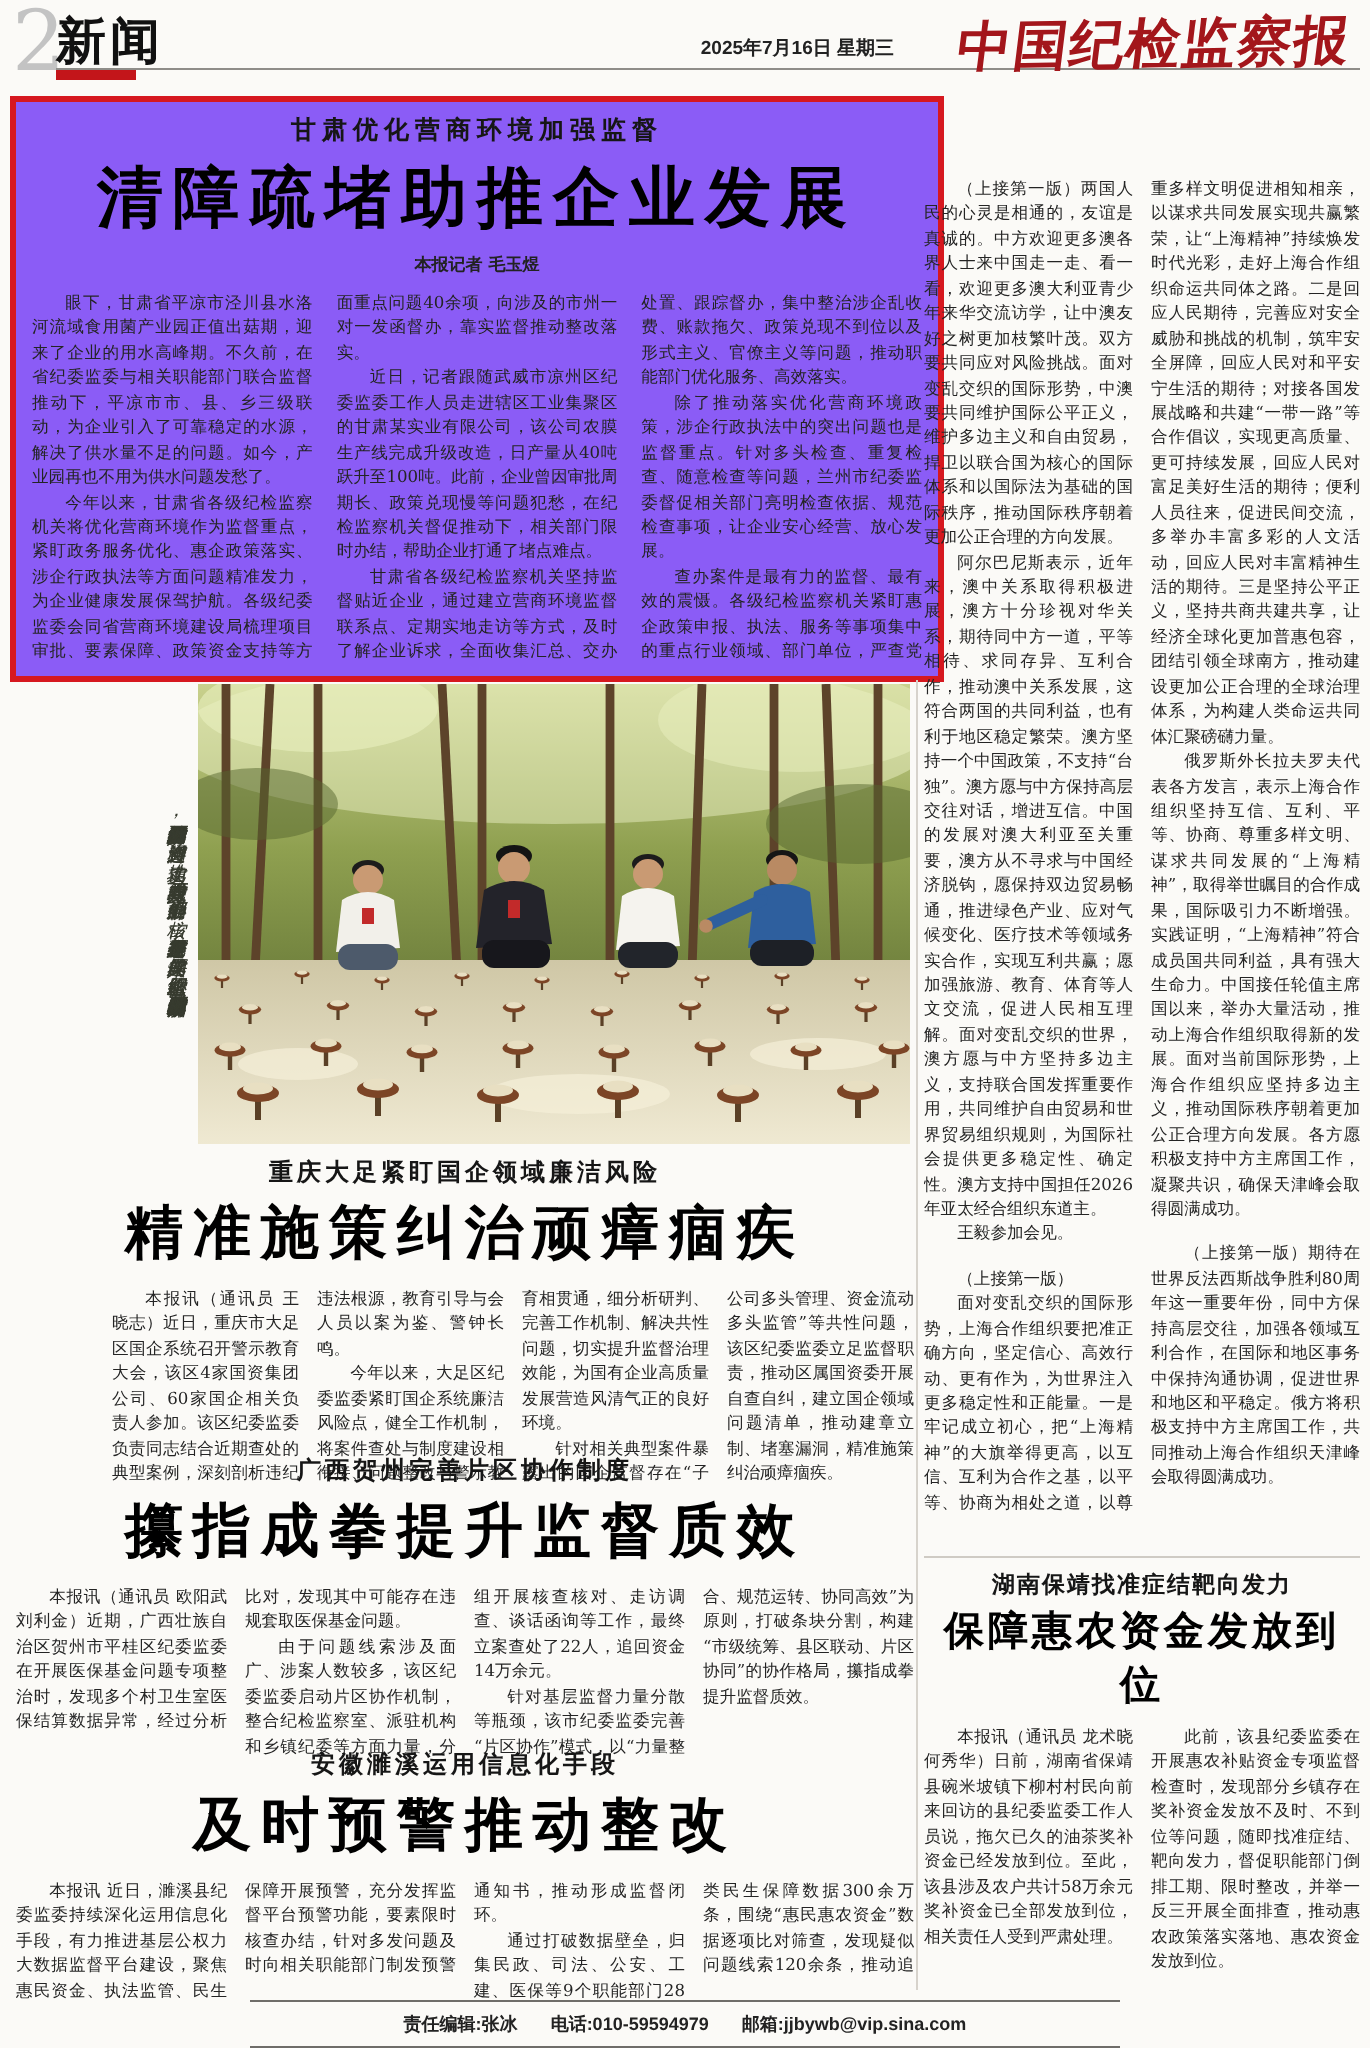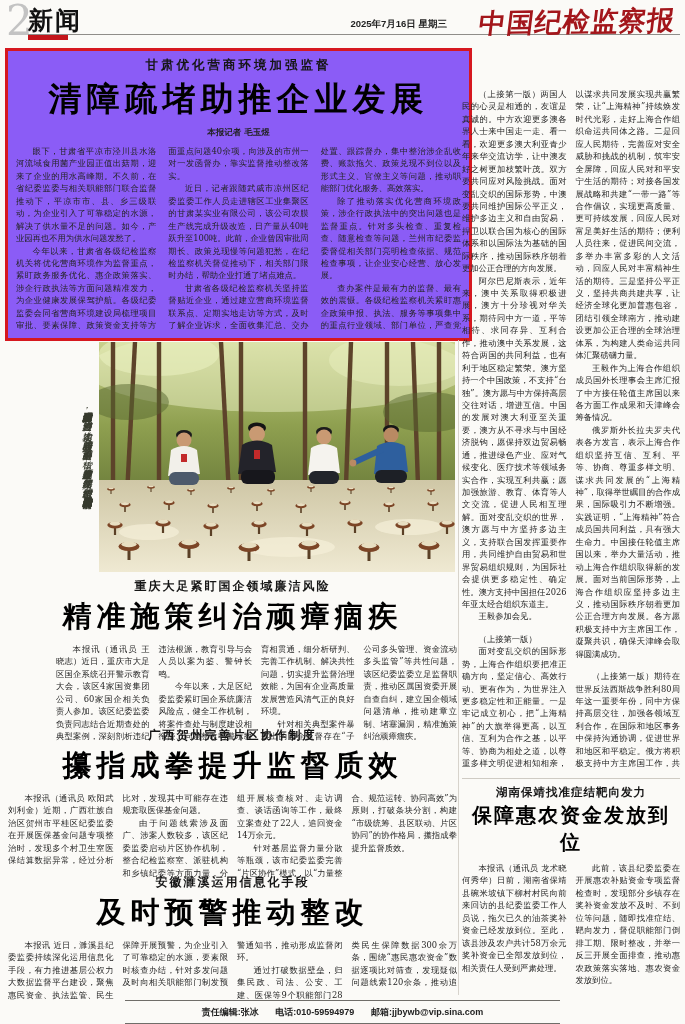--- a/index.html
+++ b/index.html
@@ -90,21 +90,20 @@
 
   <aside class="right-rail bodytext">
     <div class="cont-section">
       <p>（上接第一版）两国人民的心灵是相通的，友谊是真诚的。中方欢迎更多澳各界人士来中国走一走、看一看，欢迎更多澳大利亚青少年来华交流访学，让中澳友好之树更加枝繁叶茂。双方要共同应对风险挑战。面对变乱交织的国际形势，中澳要共同维护国际公平正义，维护多边主义和自由贸易，捍卫以联合国为核心的国际体系和以国际法为基础的国际秩序，推动国际秩序朝着更加公正合理的方向发展。</p>
       <p>阿尔巴尼斯表示，近年来，澳中关系取得积极进展，澳方十分珍视对华关系，期待同中方一道，平等相待、求同存异、互利合作，推动澳中关系发展，这符合两国的共同利益，也有利于地区稳定繁荣。澳方坚持一个中国政策，不支持“台独”。澳方愿与中方保持高层交往对话，增进互信。中国的发展对澳大利亚至关重要，澳方从不寻求与中国经济脱钩，愿保持双边贸易畅通，推进绿色产业、应对气候变化、医疗技术等领域务实合作，实现互利共赢；愿加强旅游、教育、体育等人文交流，促进人民相互理解。面对变乱交织的世界，澳方愿与中方坚持多边主义，支持联合国发挥重要作用，共同维护自由贸易和世界贸易组织规则，为国际社会提供更多稳定性、确定性。澳方支持中国担任2026年亚太经合组织东道主。</p>
       <p>王毅参加会见。</p>
     </div>
     <div class="cont-section">
       <p>（上接第一版）</p>
       <p>面对变乱交织的国际形势，上海合作组织要把准正确方向，坚定信心、高效行动、更有作为，为世界注入更多稳定性和正能量。一是牢记成立初心，把“上海精神”的大旗举得更高，以互信、互利为合作之基，以平等、协商为相处之道，以尊重多样文明促进相知相亲，以谋求共同发展实现共赢繁荣，让“上海精神”持续焕发时代光彩，走好上海合作组织命运共同体之路。二是回应人民期待，完善应对安全威胁和挑战的机制，筑牢安全屏障，回应人民对和平安宁生活的期待；对接各国发展战略和共建“一带一路”等合作倡议，实现更高质量、更可持续发展，回应人民对富足美好生活的期待；便利人员往来，促进民间交流，多举办丰富多彩的人文活动，回应人民对丰富精神生活的期待。三是坚持公平正义，坚持共商共建共享，让经济全球化更加普惠包容，团结引领全球南方，推动建设更加公正合理的全球治理体系，为构建人类命运共同体汇聚磅礴力量。</p>
-      <p>王毅作为上海合作组织成员国外长理事会主席汇报了中方接任轮值主席国以来各方面工作成果和天津峰会筹备情况。</p>
       <p>俄罗斯外长拉夫罗夫代表各方发言，表示上海合作组织坚持互信、互利、平等、协商、尊重多样文明、谋求共同发展的“上海精神”，取得举世瞩目的合作成果，国际吸引力不断增强。实践证明，“上海精神”符合成员国共同利益，具有强大生命力。中国接任轮值主席国以来，举办大量活动，推动上海合作组织取得新的发展。面对当前国际形势，上海合作组织应坚持多边主义，推动国际秩序朝着更加公正合理方向发展。各方愿积极支持中方主席国工作，凝聚共识，确保天津峰会取得圆满成功。</p>
     </div>
     <div class="cont-section">
       <p>（上接第一版）期待在世界反法西斯战争胜利80周年这一重要年份，同中方保持高层交往，加强各领域互利合作，在国际和地区事务中保持沟通协调，促进世界和地区和平稳定。俄方将积极支持中方主席国工作，共同推动上海合作组织天津峰会取得圆满成功。</p>
 
     </div>
 
   </aside>
 
   <div class="v-rule"></div>
@@ -236,21 +235,21 @@
       <p>本报讯（通讯员 欧阳武 刘利金）近期，广西壮族自治区贺州市平桂区纪委监委在开展医保基金问题专项整治时，发现多个村卫生室医保结算数据异常，经过分析比对，发现其中可能存在违规套取医保基金问题。</p>
       <p>由于问题线索涉及面广、涉案人数较多，该区纪委监委启动片区协作机制，整合纪检监察室、派驻机构和乡镇纪委等方面力量，分组开展核查核对、走访调查、谈话函询等工作，最终立案查处了22人，追回资金14万余元。</p>
       <p>针对基层监督力量分散等瓶颈，该市纪委监委完善“片区协作”模式，以“力量整合、规范运转、协同高效”为原则，打破条块分割，构建“市级统筹、县区联动、片区协同”的协作格局，攥指成拳提升监督质效。</p>
     </div>
   </section>
 
   <section class="art art-ah">
     <div class="kicker">安徽濉溪运用信息化手段</div>
     <div class="art-headline">及时预警推动整改</div>
     <div class="art-body bodytext">
-      <p>本报讯 近日，濉溪县纪委监委持续深化运用信息化手段，有力推进基层公权力大数据监督平台建设，聚焦惠民资金、执法监管、民生保障开展预警，为企业引入了可靠稳定的水源，要素限时核查办结，针对多发问题及时向相关职能部门制发预警通知书，推动形成监督闭环。</p>
+      <p>本报讯 近日，濉溪县纪委监委持续深化运用信息化手段，有力推进基层公权力大数据监督平台建设，聚焦惠民资金、执法监管、民生保障开展预警，充分发挥监督平台预警功能，要素限时核查办结，针对多发问题及时向相关职能部门制发预警通知书，推动形成监督闭环。</p>
       <p>通过打破数据壁垒，归集民政、司法、公安、工建、医保等9个职能部门28类民生保障数据300余万条，围绕“惠民惠农资金”数据逐项比对筛查，发现疑似问题线索120余条，推动追缴违规领取资金，督促建章立制、堵塞漏洞。</p>
 
     </div>
   </section>
 
   <div class="h-rule-hn"></div>
 
   <section class="art-hn">
     <div class="kicker">湖南保靖找准症结靶向发力</div>
     <div class="art-headline">保障惠农资金发放到位</div>

